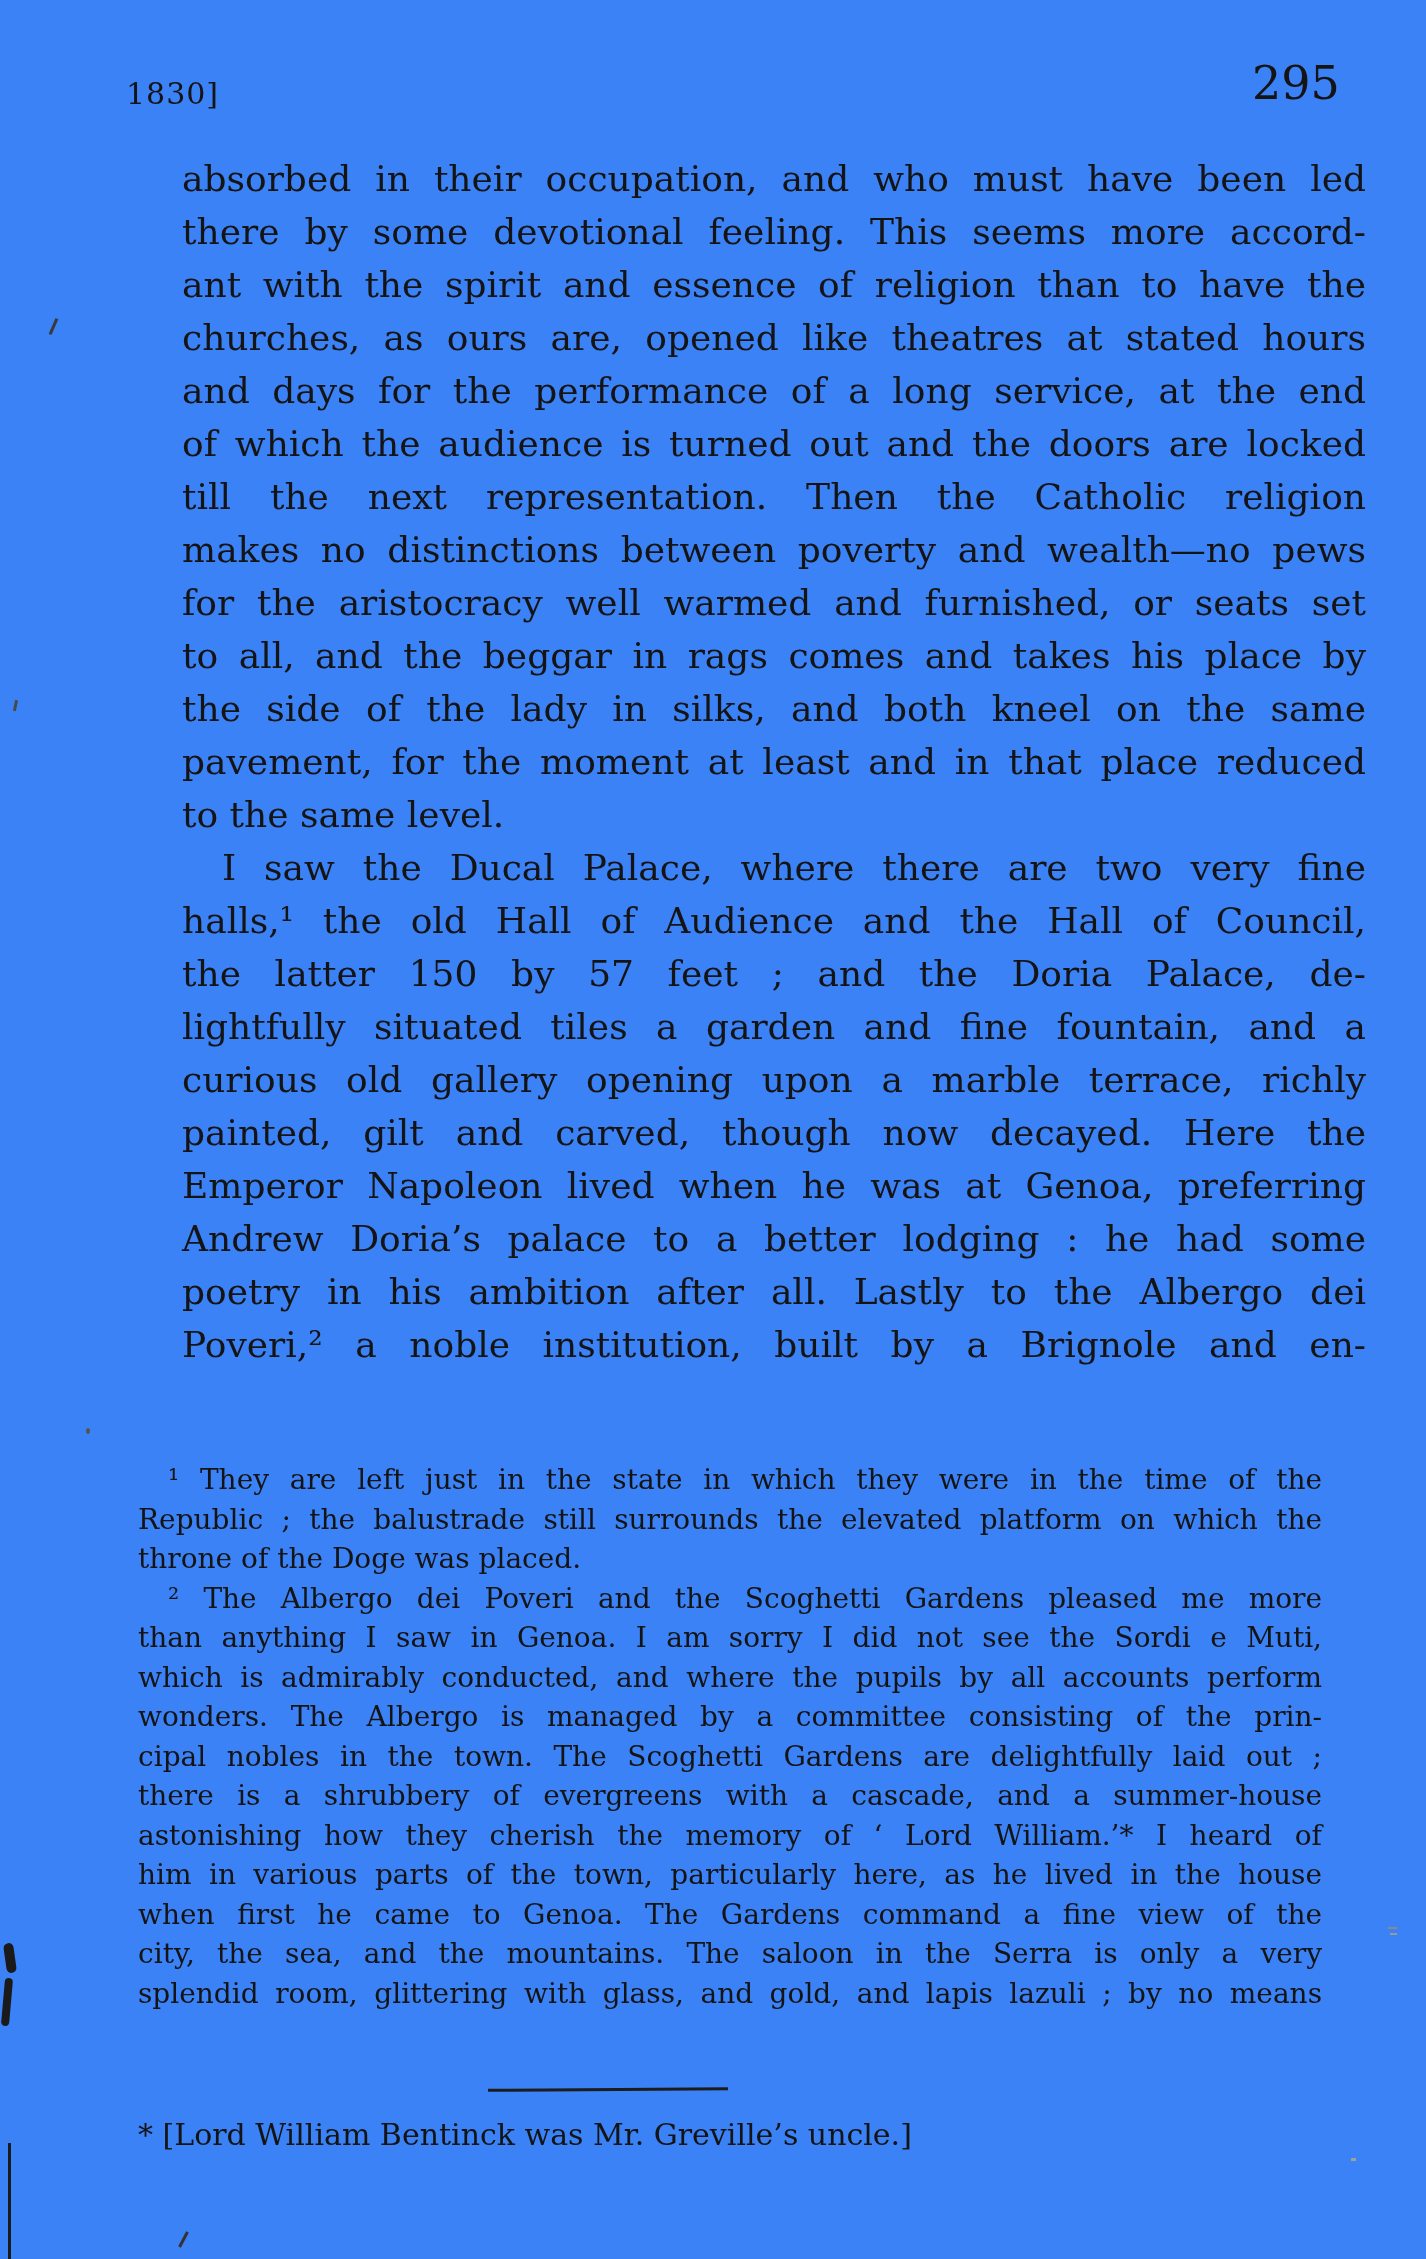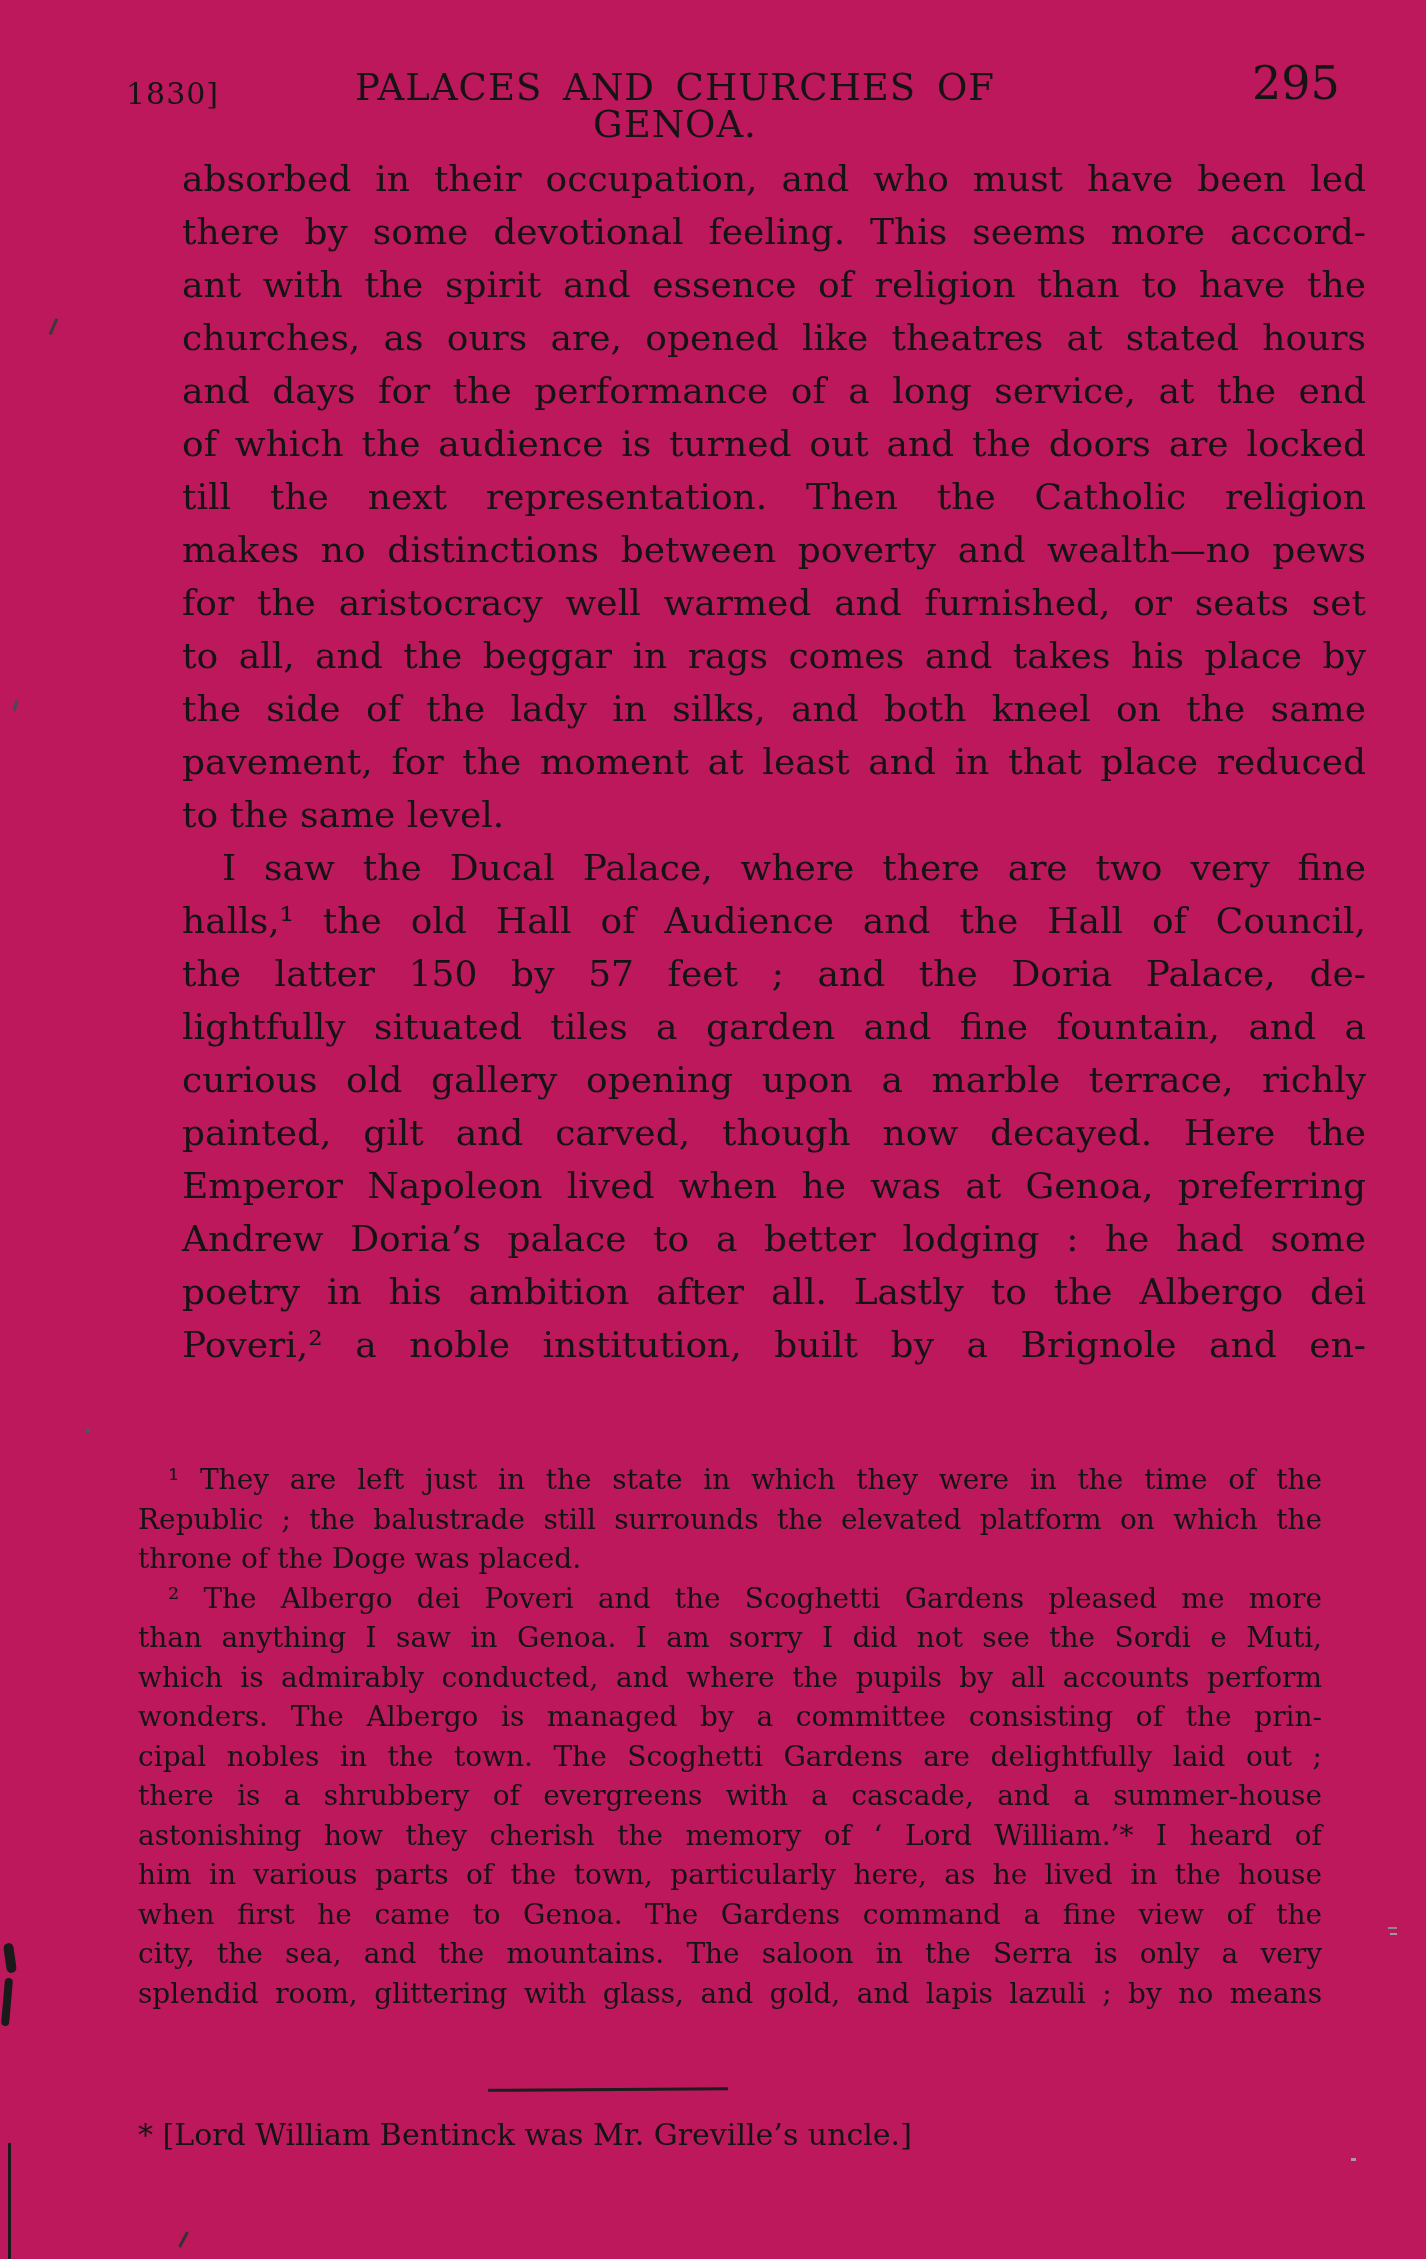--- a/index.html
+++ b/index.html
@@ -1,20 +1,20 @@
 <!DOCTYPE html>
 <html><head>
 <meta charset="utf-8">
 <style>
   html,body { margin:0; padding:0; background:#e8e8e4; }
   .page {
     position:relative;
     width:1426px; height:2259px;
     margin:0 auto;
-    background:#be185d;
+    background:#3b82f6;
     color:#141414;
     font-family:"DejaVu Serif","Liberation Serif",serif;
     overflow:hidden;
   }
   
   .hdr-year { position:absolute; left:126px; top:79px; font-size:30px; line-height:1; letter-spacing:1px; }
   .hdr-title { position:absolute; left:270px; top:69px; width:810px; text-align:center;
                font-size:37px; line-height:1; letter-spacing:1px; word-spacing:8px; }
   .hdr-page { position:absolute; left:1252px; top:60px; font-size:46px; line-height:1; }
   
@@ -44,21 +44,20 @@
   .art.a8 { left:1388px;top:1927px; width:9px;  height:2px;  background:#8a8a8a; }
   .art.a9 { left:1390px;top:1933px; width:7px;  height:2px;  background:#9a9a9a; }
   .art.a10{ left:1351px;top:2158px; width:5px;  height:3px;  background:#a0a0a0; }
 </style>
 </head>
 <body>
 
 <div class="page">
 
   <span class="hdr-year">1830]</span>
-  <span class="hdr-title">PALACES AND CHURCHES OF GENOA.</span>
   <span class="hdr-page">295</span>
 
   <div class="bodyblock">
     <div>
       <div class="line">absorbed in their occupation, and who must have been led</div>
       <div class="line">there by some devotional feeling.  This seems more accord-</div>
       <div class="line">ant with the spirit and essence of religion than to have the</div>
       <div class="line">churches, as ours are, opened like theatres at stated hours</div>
       <div class="line">and days for the performance of a long service, at the end</div>
       <div class="line">of which the audience is turned out and the doors are locked</div>

